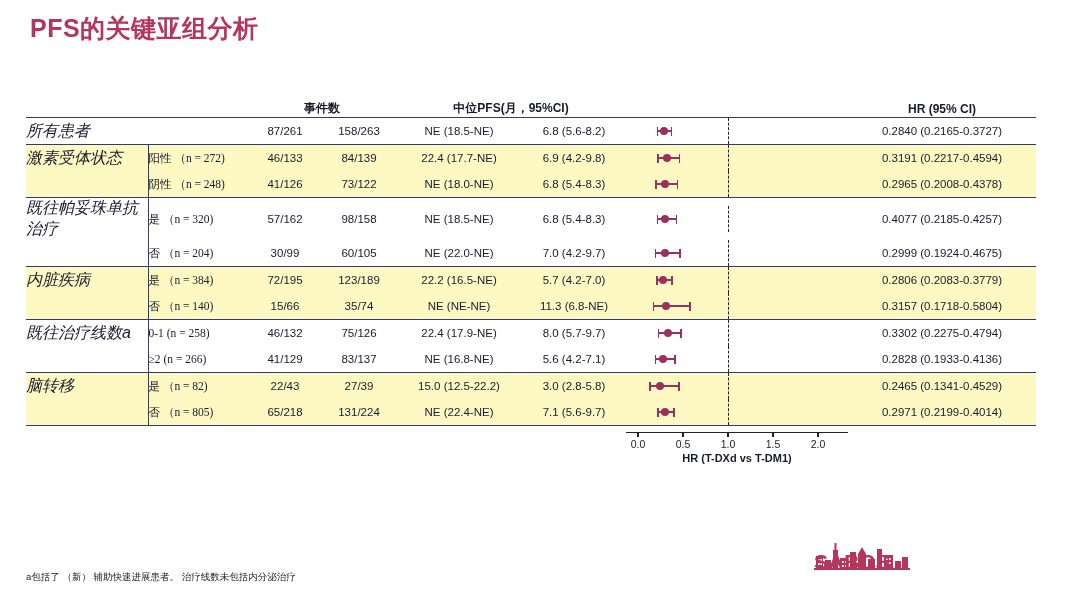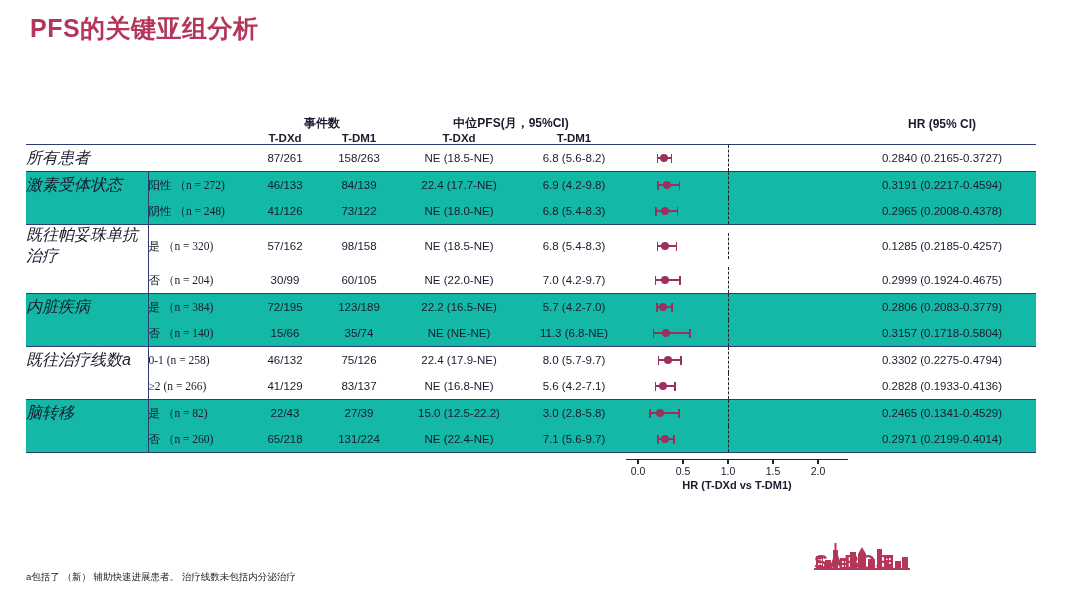--- a/index.html
+++ b/index.html
@@ -22,21 +22,20 @@
     font-weight: bold;
     color: #b4365a;
     letter-spacing: 0.5px;
   }
 
   #plot {
     position: absolute;
     left: 26px;
     top: 100px;
     width: 1010px;
-    margin-top: 15px;
   }
 
   table.forest {
     border-collapse: collapse;
     width: 100%;
     font-size: 11.5px;
   }
 
   table.forest td, table.forest th {
     padding: 0;
@@ -65,21 +64,21 @@
     font-size: 11.5px;
     font-weight: bold;
     text-align: center;
     padding-bottom: 5px;
   }
   .hdr-line {
     border-bottom: 1.6px solid #2e3c6e;
   }
 
   tbody tr { height: 26px; }
-  tbody tr.shaded td { background: #14b8a6; }
+  tbody tr.shaded td { background: #fef9c3; }
   tbody tr.plain td  { background: #ffffff; }
 
   td.group-cell {
     font-size: 16px;
     padding-left: 6px;
     text-align: left;
     border-right: 1.4px solid #2e3c6e;
     font-style: italic;
   }
   td.group-cell.nosep { border-right: none; }
@@ -231,30 +230,20 @@
     </colgroup>
     <thead>
       <tr class="hdr-row">
         <th></th>
         <th></th>
         <th colspan="2">事件数</th>
         <th colspan="2">中位PFS(月，95%CI)</th>
         <th></th>
         <th>HR (95% CI)</th>
       </tr>
-      <tr class="hdr-sub">
-        <th class="hdr-line"></th>
-        <th class="hdr-line"></th>
-        <th class="hdr-line">T-DXd</th>
-        <th class="hdr-line">T-DM1</th>
-        <th class="hdr-line">T-DXd</th>
-        <th class="hdr-line">T-DM1</th>
-        <th class="hdr-line"></th>
-        <th class="hdr-line"></th>
-      </tr>
     </thead>
     <tbody id="tbody">
         <tr class="plain sep-top">
           <td class="group-cell nosep" colspan="2">所有患者</td>
           <td class="num">87/261</td>
           <td class="num">158/263</td>
           <td class="num">NE (18.5-NE)</td>
           <td class="num">6.8 (5.6-8.2)</td>
           <td>
             <div class="fcell">
@@ -320,21 +309,21 @@
             <div class="fcell">
               <div class="fcanvas">
                 <div class="vline" style="left: 102px;"></div>
                 <div class="ci" style="left: 31.665px; width: 18.648px;"></div>
                 <div class="cap" style="left: 30.865px;"></div>
                 <div class="cap" style="left: 49.513px;"></div>
                 <div class="pt" style="left: 35.45px;"></div>
               </div>
             </div>
           </td>
-          <td class="hr">0.1285 (0.2185-0.4257)</td>
+          <td class="hr">0.4077 (0.2185-0.4257)</td>
         </tr>
         <tr class="plain">
           <td class="group-cell"></td>
           <td class="level-cell">否 （n = 204)</td>
           <td class="num">30/99</td>
           <td class="num">60/105</td>
           <td class="num">NE (22.0-NE)</td>
           <td class="num">7.0 (4.2-9.7)</td>
           <td>
             <div class="fcell">
@@ -444,21 +433,21 @@
                 <div class="cap" style="left: 23.269px;"></div>
                 <div class="cap" style="left: 51.961px;"></div>
                 <div class="pt" style="left: 30.185px;"></div>
               </div>
             </div>
           </td>
           <td class="hr">0.2465 (0.1341-0.4529)</td>
         </tr>
         <tr class="shaded bottom-rule">
           <td class="group-cell"></td>
-          <td class="level-cell">否 （n = 260)</td>
+          <td class="level-cell">否 （n = 805)</td>
           <td class="num">65/218</td>
           <td class="num">131/224</td>
           <td class="num">NE (22.4-NE)</td>
           <td class="num">7.1 (5.6-9.7)</td>
           <td>
             <div class="fcell">
               <div class="fcanvas">
                 <div class="vline" style="left: 102px;"></div>
                 <div class="ci" style="left: 31.791px; width: 16.335px;"></div>
                 <div class="cap" style="left: 30.991px;"></div>

